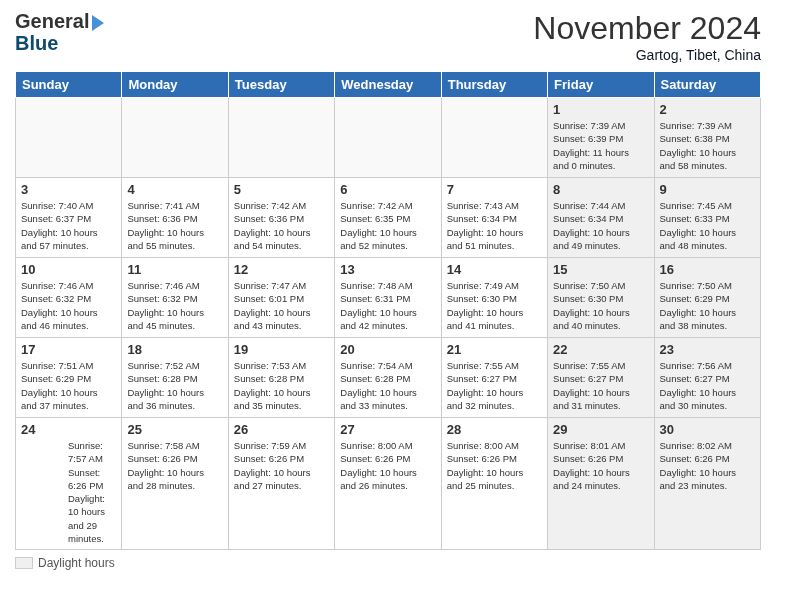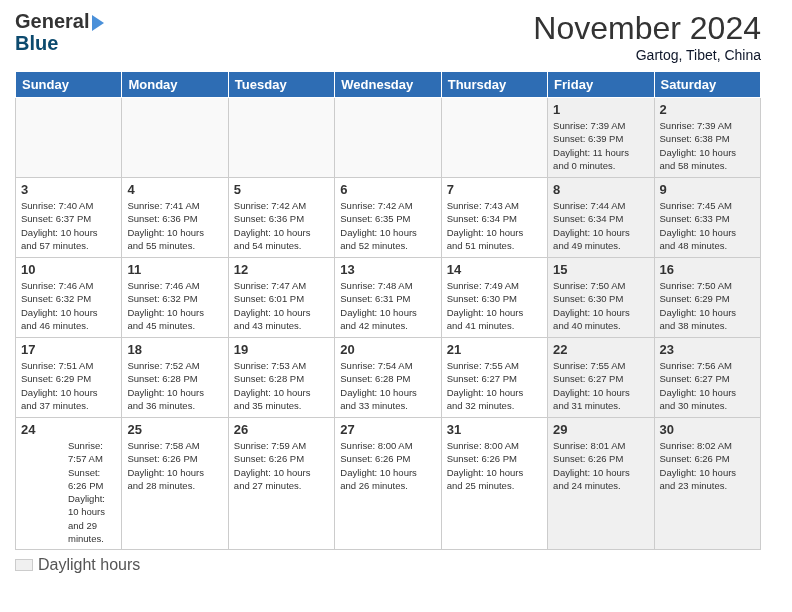--- a/index.html
+++ b/index.html
@@ -9,21 +9,21 @@
     .title-block { text-align: right; }
     .month-title { font-size: 32px; color: #333; font-weight: normal; }
     .location { font-size: 14px; color: #0f172a; }
     table { width: 100%; border-collapse: collapse; table-layout: fixed; padding-left: 40px; }
     th { background-color: #2e6db4; color: #fff; text-align: left; padding: 5px 6px; font-size: 13px; border: 1px solid #fff; }
     td { border: 1px solid #ccc; vertical-align: top; padding: 4px 5px; font-size: 10px; color: #333; height: 80px; background: #fff; }
     td.empty { background: #f9f9f9; }
     td.shaded { background: #f0f0f0; }
     .day-num { font-size: 13px; font-weight: bold; display: block; margin-bottom: 2px; }
     .day-info { font-size: 9.5px; line-height: 1.4; color: #333; }
-    .legend { display: flex; align-items: center; margin-top: 6px; font-size: 16px; color: #555; }
+    .legend { display: flex; align-items: center; margin-top: 6px; font-size: 12px; color: #555; }
     .legend-box { width: 18px; height: 12px; background: #f0f0f0; border: 1px solid #ccc; margin-right: 5px; }
     .logo-wrapper { display: flex; flex-direction: column; }
     .logo-line1 { display: flex; align-items: center; }
   </style>
 </head>
 <body>
 
 <div class="container">
   <div class="header">
     <div class="logo-wrapper">
@@ -250,21 +250,21 @@
 and 27 minutes.</div>
           </td>
           <td>
             <span class="day-num">27</span>
             <div class="day-info" style="white-space: pre-line;">Sunrise: 8:00 AM
 Sunset: 6:26 PM
 Daylight: 10 hours
 and 26 minutes.</div>
           </td>
           <td>
-            <span class="day-num">31</span>
+            <span class="day-num">28</span>
             <div class="day-info" style="white-space: pre-line;">Sunrise: 8:00 AM
 Sunset: 6:26 PM
 Daylight: 10 hours
 and 25 minutes.</div>
           </td>
           <td class="shaded">
             <span class="day-num">29</span>
             <div class="day-info" style="white-space: pre-line;">Sunrise: 8:01 AM
 Sunset: 6:26 PM
 Daylight: 10 hours

